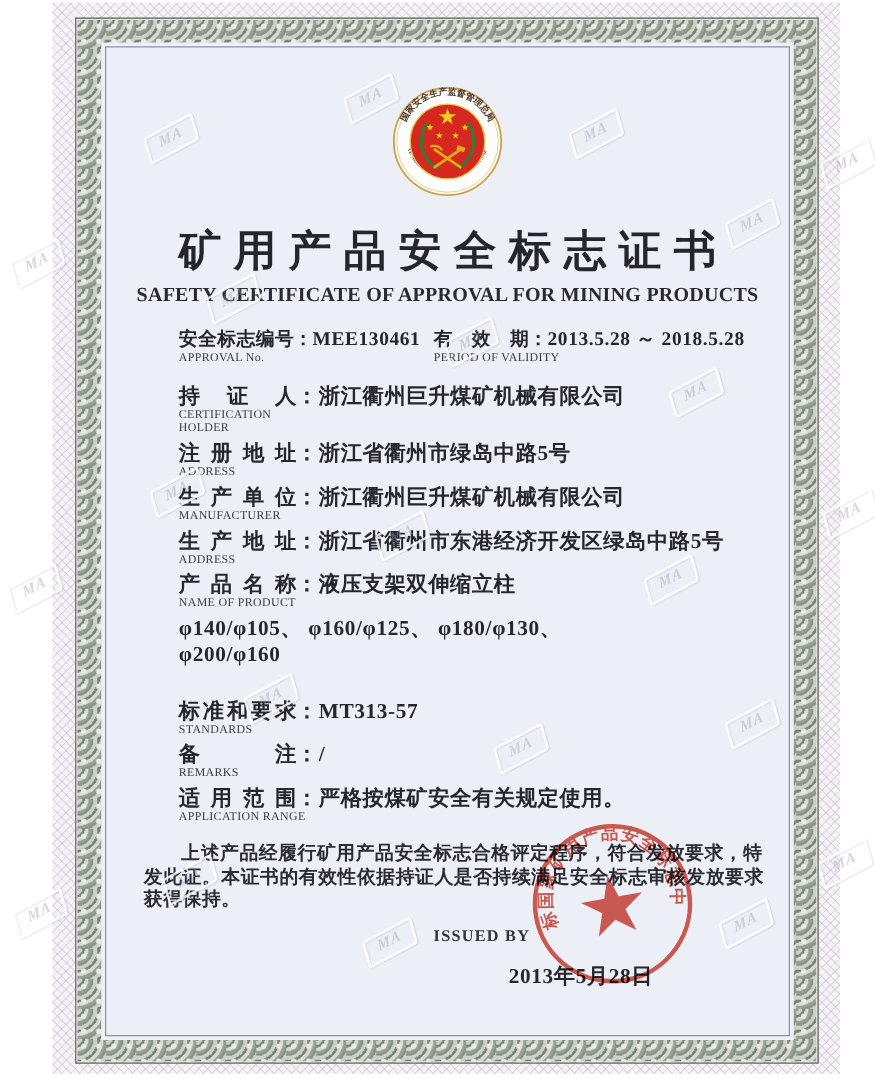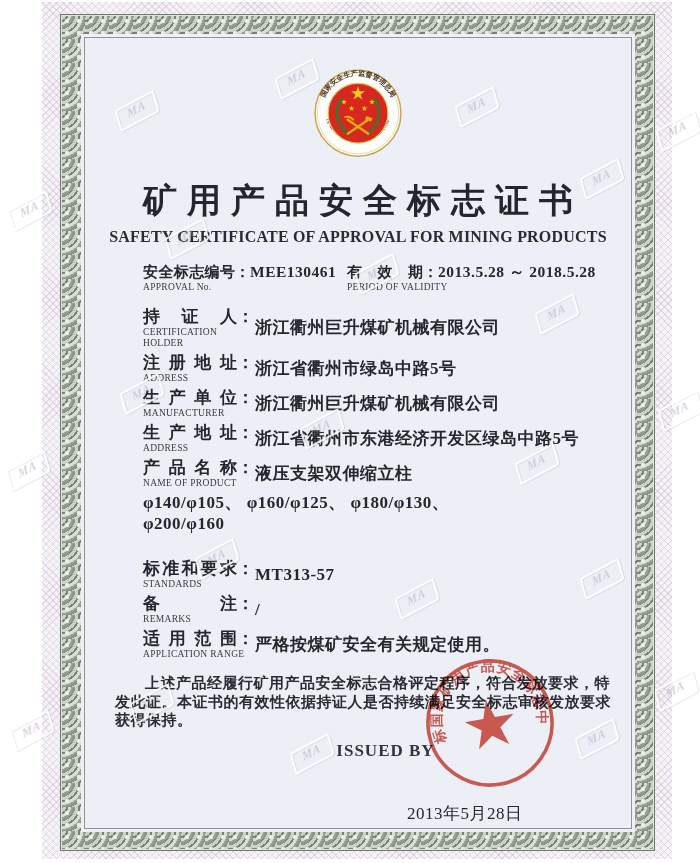--- a/index.html
+++ b/index.html
@@ -50,21 +50,21 @@
   .title{
     margin:12px 0 0;text-align:center;font-size:34px;font-weight:700;
     letter-spacing:10px;color:#25252d;text-indent:10px;
   }
   .subtitle{
     margin:4px 0 0;text-align:center;font-size:16px;font-weight:700;
     color:#2a2a32;letter-spacing:0.2px;
   }
   
   .fields{margin:16px 26px 0 58px;}
-  .frow{display:flex;margin-bottom:3px;align-items:center;}
+  .frow{display:flex;margin-bottom:3px;}
   .fcol{width:112px;flex:none;}
   .zh{font-size:17px;font-weight:600;white-space:nowrap;line-height:21px;}
   .lab{display:inline-block;width:94px;text-align:justify;text-align-last:justify;}
   .colon{display:inline-block;}
   .en{font-size:9.5px;line-height:11px;letter-spacing:0.3px;color:#3a3a42;margin-top:0;}
   .fval{
     font-size:17px;font-weight:600;line-height:21px;padding-top:0;
     white-space:pre-line;letter-spacing:0.5px;
   }
   .row0{display:flex;margin-bottom:13px;}
@@ -74,22 +74,22 @@
   .row0 .fgroup1{width:204px;flex:none;}
   .row0 .fgroup .line{white-space:nowrap;}
   .gap-top{margin-top:24px;}
   
   .notice{
     margin:14px 20px 0 30px;font-size:15px;line-height:18.5px;font-weight:600;
     color:#2b2b33;text-indent:2em;letter-spacing:0.5px;
   }
   .issued{position:absolute;left:0;right:0;top:702px;text-align:center;padding-left:55px;}
   .issued-zh{font-size:18px;font-weight:700;letter-spacing:4px;}
-  .issued-en{font-size:17px;font-weight:700;letter-spacing:1px;margin-top:1px;color:#33333b;}
-  .date{position:absolute;left:322px;top:764px;font-size:17px;font-weight:400;letter-spacing:0.5px;}
+  .issued-en{font-size:13px;font-weight:700;letter-spacing:1px;margin-top:1px;color:#33333b;}
+  .date{position:absolute;left:322px;top:731px;font-size:17px;font-weight:700;letter-spacing:0.5px;}
   
   .seal{
     position:absolute;left:334px;top:614px;width:142px;height:142px;
     opacity:0.88;mix-blend-mode:multiply;
   }
 </style>
 </head>
 <body>
 
 <div>

